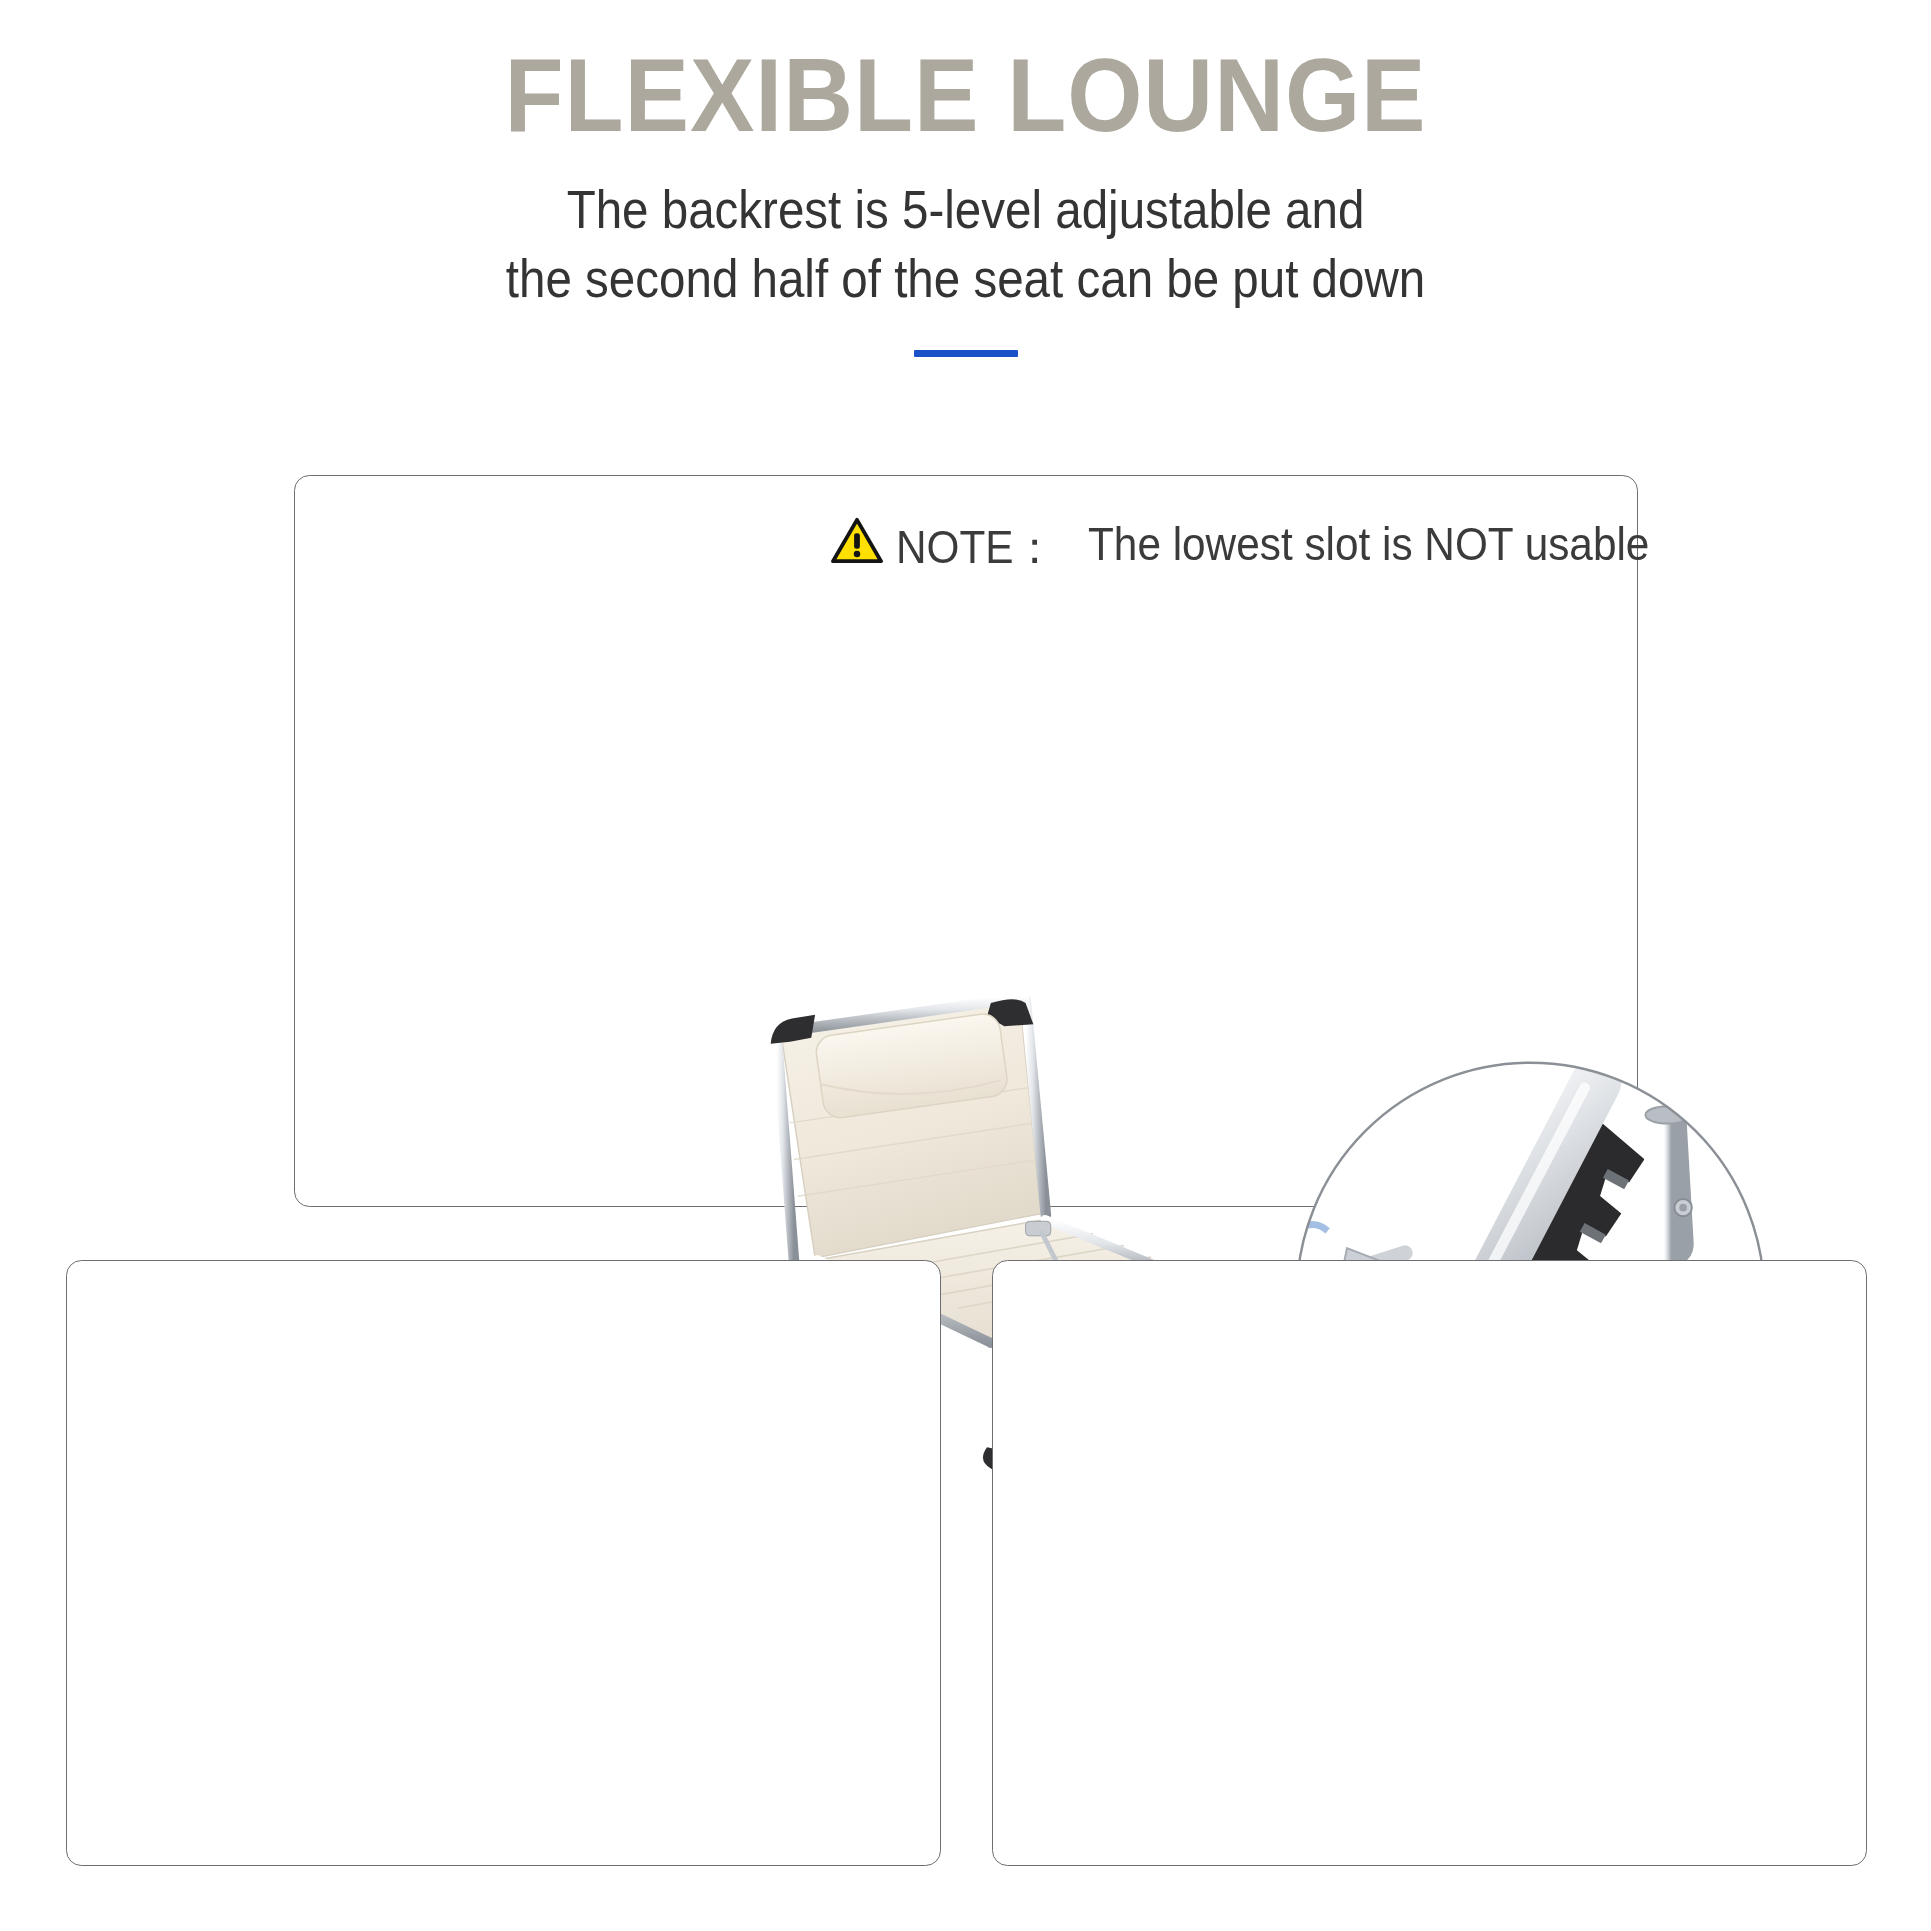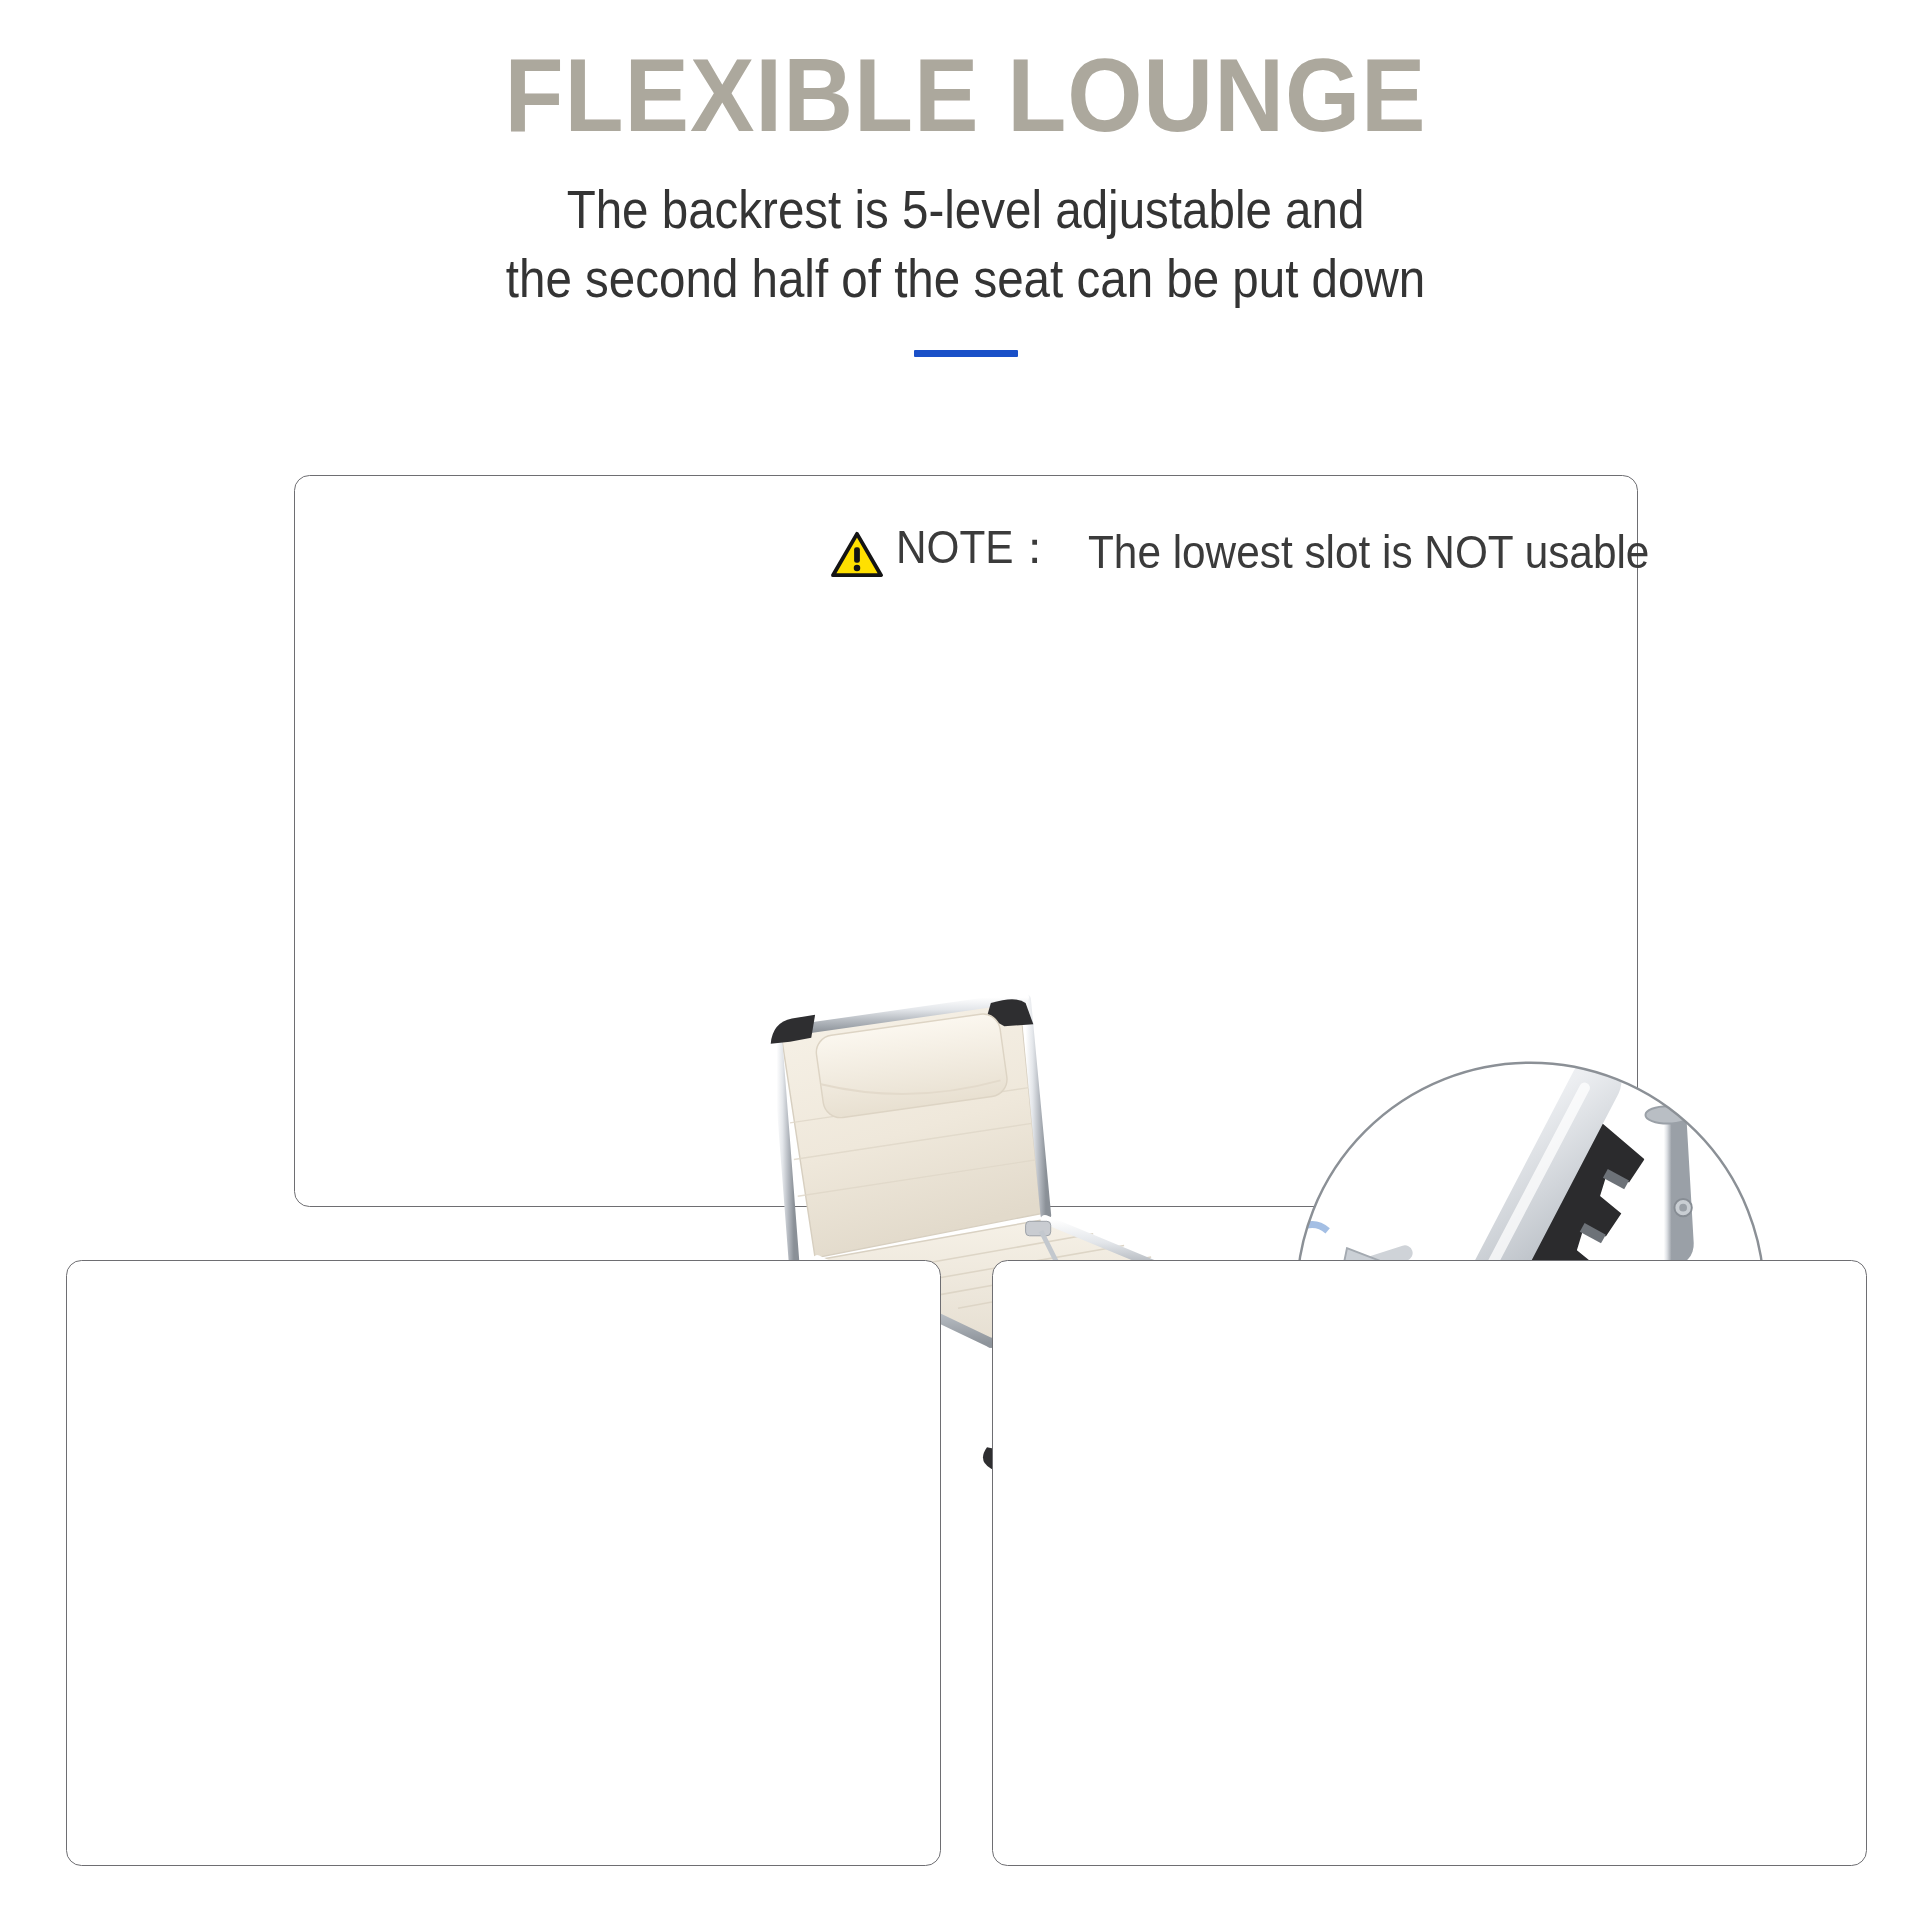--- a/index.html
+++ b/index.html
@@ -66,21 +66,21 @@
   #card-top    { left: 294px;  top: 475px;  width: 1344px; height: 732px; }
   #card-cot    { left: 66px;   top: 1260px; width: 875px;  height: 606px; }
   #card-chair  { left: 992px; top: 1260px; width: 875px;  height: 606px; }
 
   
   .note-row {
     position: absolute;
     left: 536px;
     top: 41px;
     display: flex;
-    align-items: flex-end;
+    align-items: flex-start;
     gap: 12.6px;
     white-space: nowrap;
   }
   .warn-icon { width: 52px; height: 48px; flex: none; display:block; }
   .note-label {
     font-family: "Liberation Sans Narrow", "Liberation Sans", sans-serif;
     font-size: 46px;
     color: #3b3b3b;
     letter-spacing: 0px;
     transform: scaleX(0.92);

